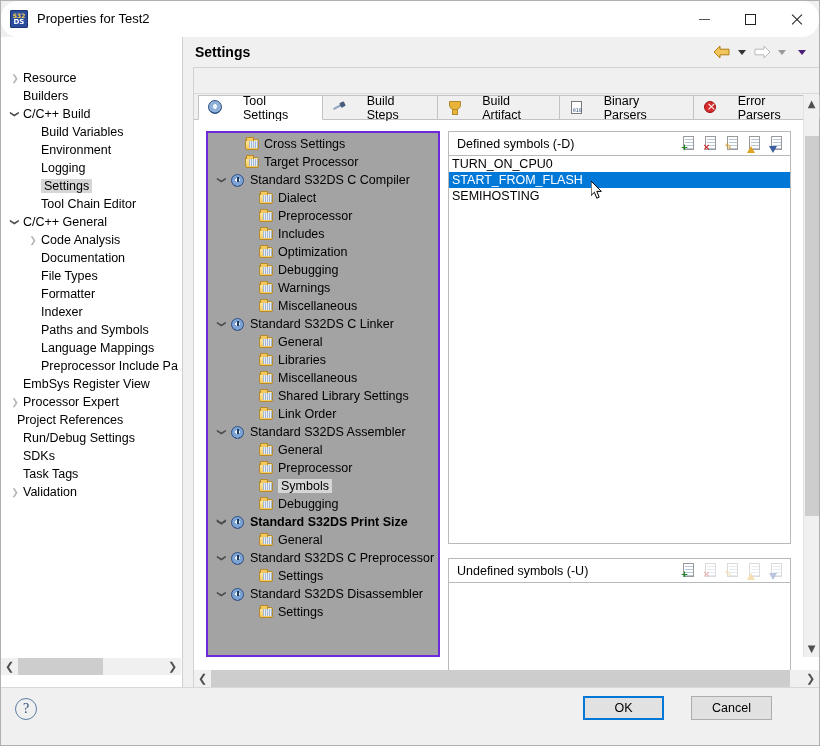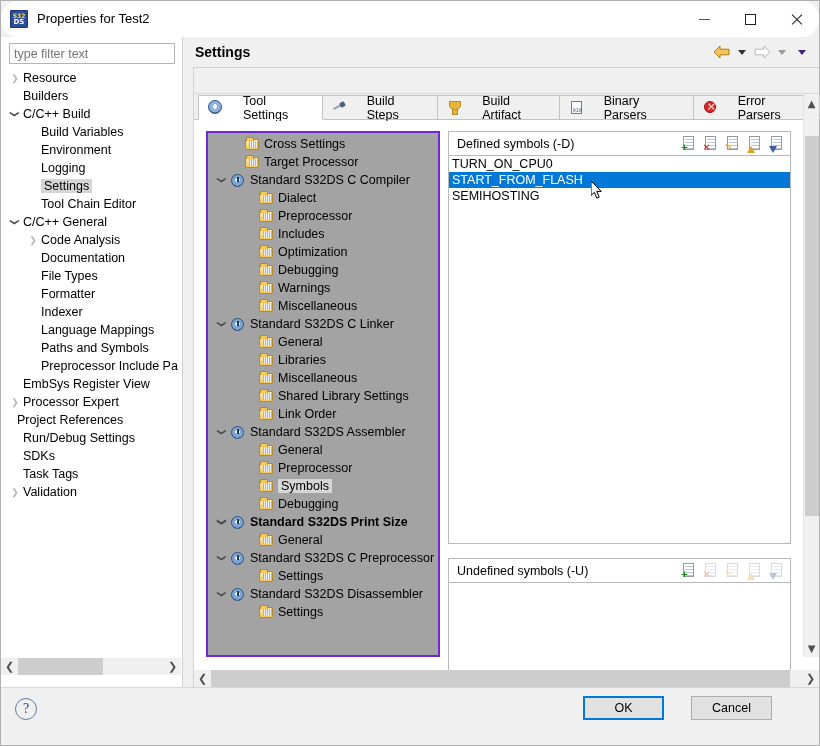--- a/index.html
+++ b/index.html
@@ -218,23 +218,20 @@
       </div>
       <div class="win-btn close">
         <div class="glyph-close"></div>
       </div>
     </div>
   </div>
 
   <div class="body-area">
 
     <div class="left-pane">
-      <div class="filter-wrap">
-        <input class="filter-box" type="text" placeholder="type filter text" style="">
-      </div>
       <div class="tree" id="sidebar-tree">
           <div class="tree-row" style="padding-left: 6px;">
             <span class="twisty">❯</span>
             <span class="lbl">Resource</span>
           </div>
           <div class="tree-row" style="padding-left: 6px;">
             <span class="twisty"></span>
             <span class="lbl">Builders</span>
           </div>
           <div class="tree-row" style="padding-left: 6px;">
@@ -280,25 +277,25 @@
           <div class="tree-row" style="padding-left: 24px;">
             <span class="twisty"></span>
             <span class="lbl">Formatter</span>
           </div>
           <div class="tree-row" style="padding-left: 24px;">
             <span class="twisty"></span>
             <span class="lbl">Indexer</span>
           </div>
           <div class="tree-row" style="padding-left: 24px;">
             <span class="twisty"></span>
+            <span class="lbl">Paths and Symbols</span>
+          </div>
+          <div class="tree-row" style="padding-left: 24px;">
+            <span class="twisty"></span>
             <span class="lbl">Language Mappings</span>
-          </div>
-          <div class="tree-row" style="padding-left: 24px;">
-            <span class="twisty"></span>
-            <span class="lbl">Paths and Symbols</span>
           </div>
           <div class="tree-row" style="padding-left: 24px;">
             <span class="twisty"></span>
             <span class="lbl">Preprocessor Include Pa</span>
           </div>
           <div class="tree-row" style="padding-left: 6px;">
             <span class="twisty"></span>
             <span class="lbl">EmbSys Register View</span>
           </div>
           <div class="tree-row" style="padding-left: 6px;">

